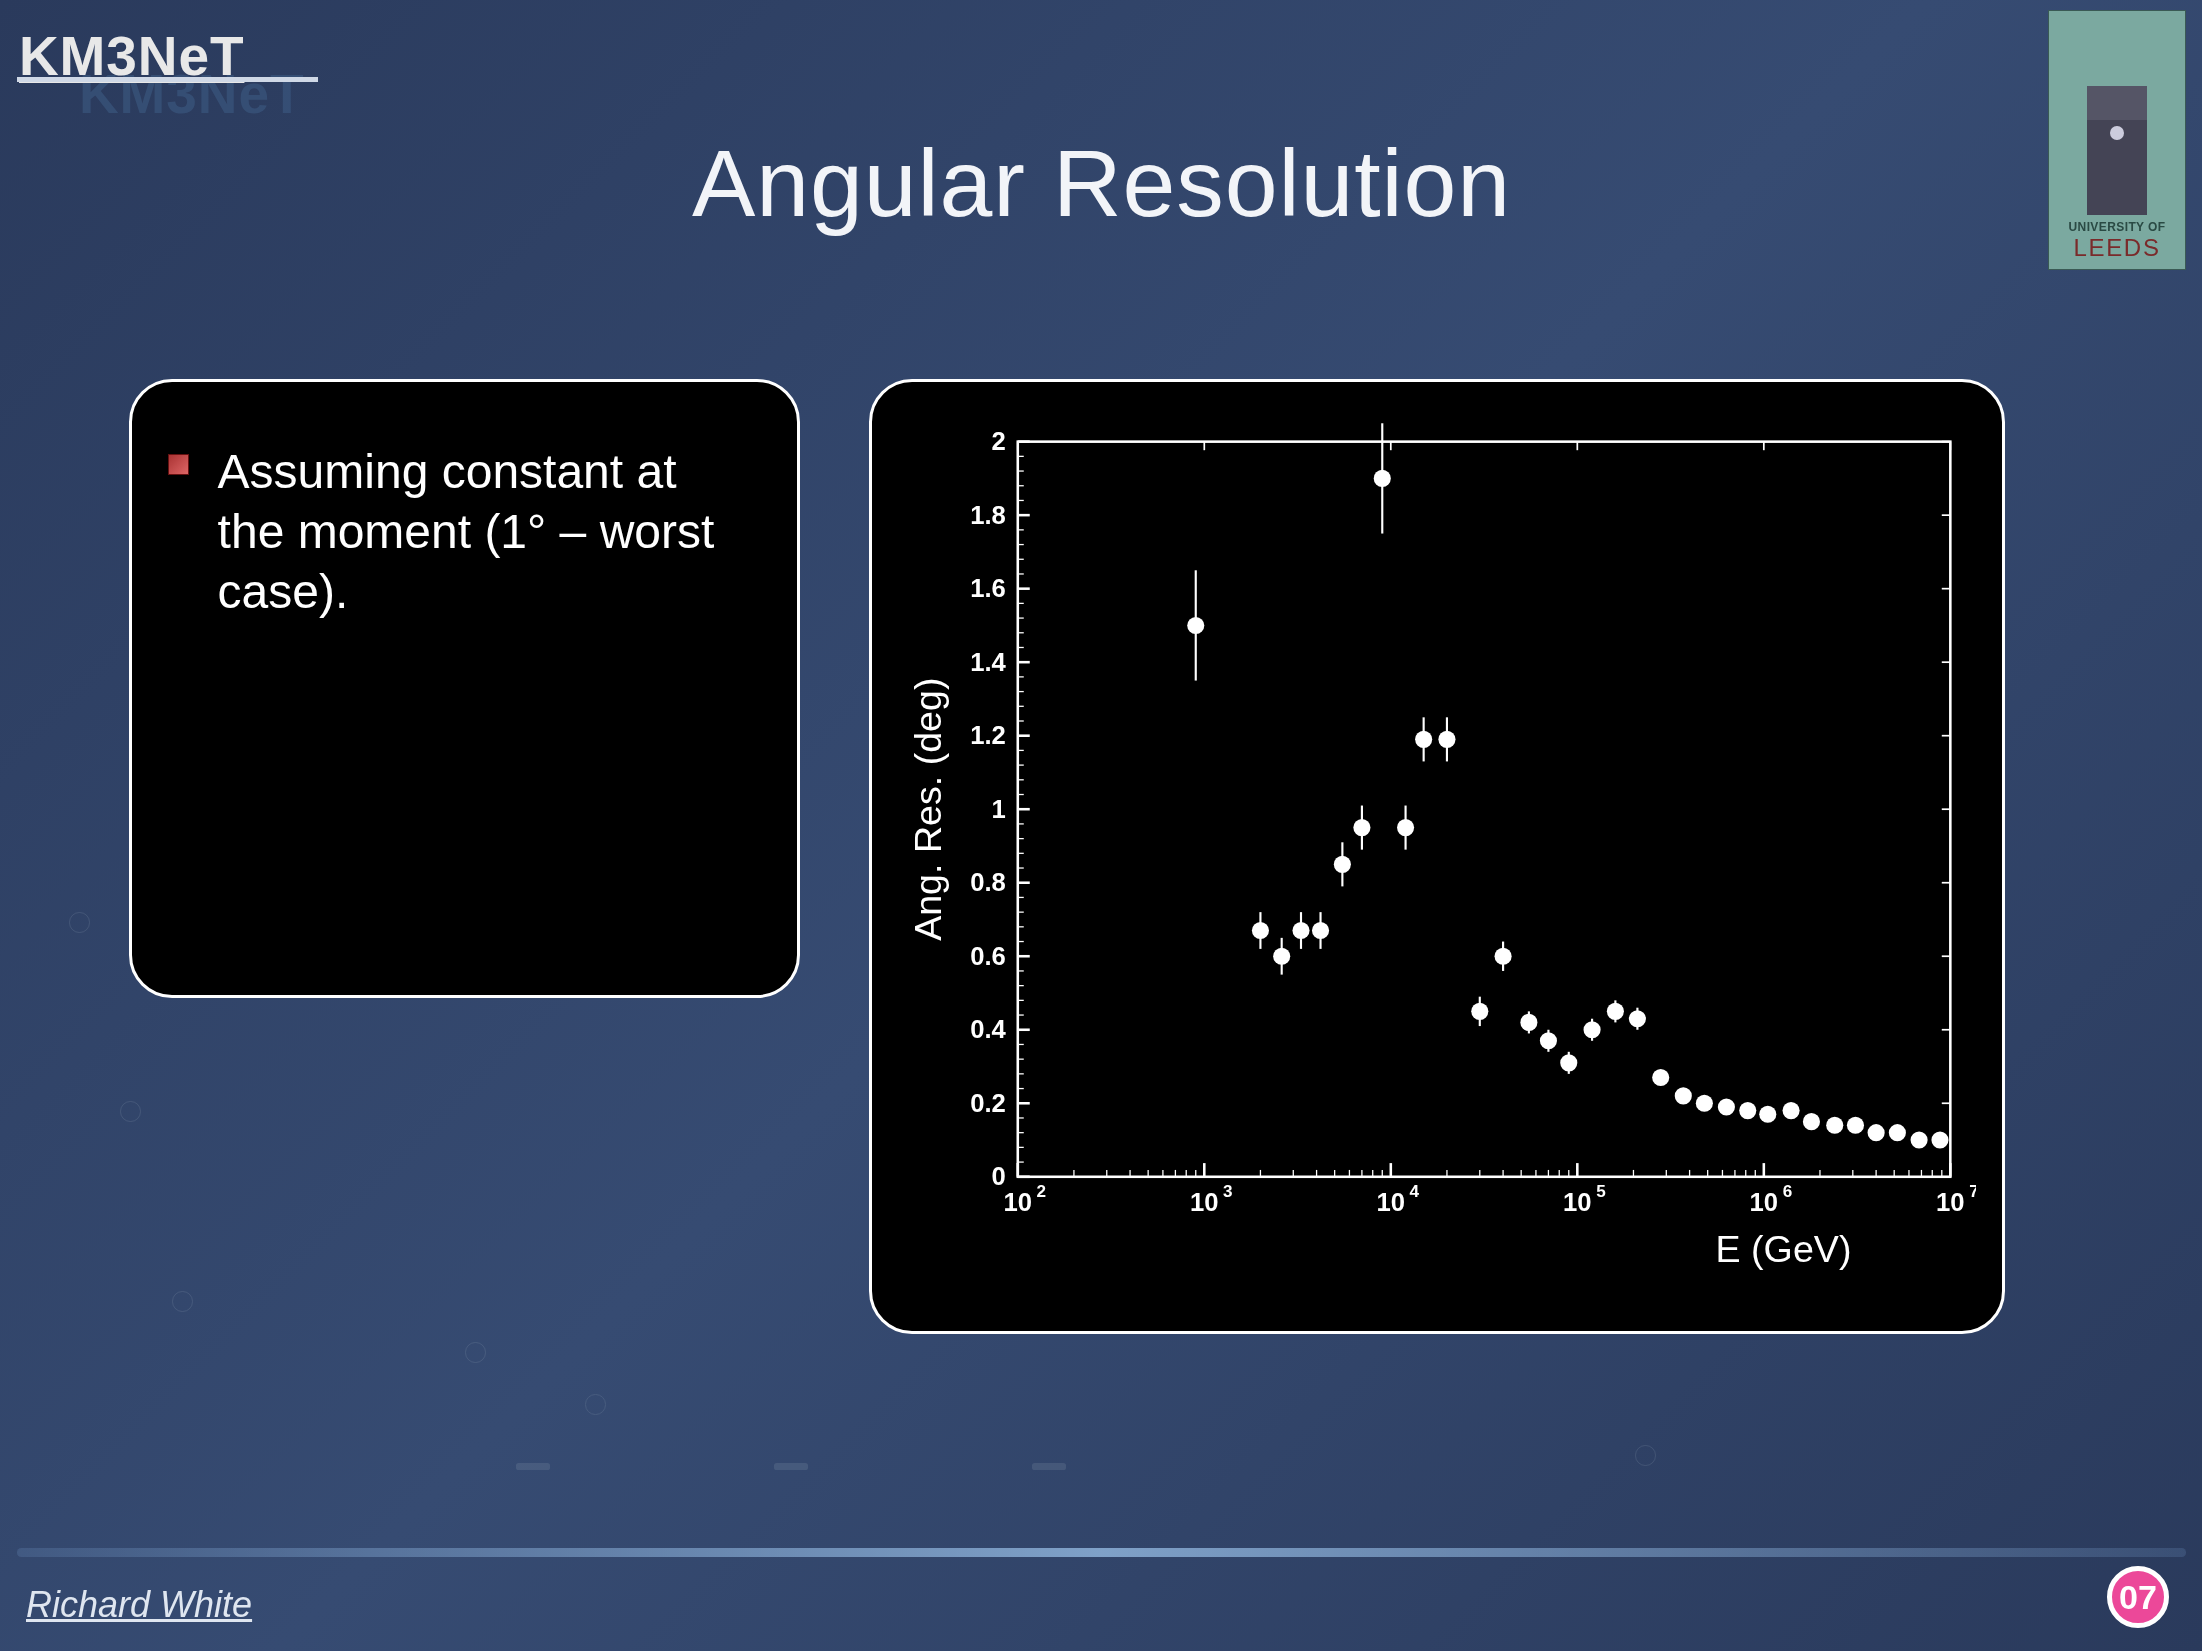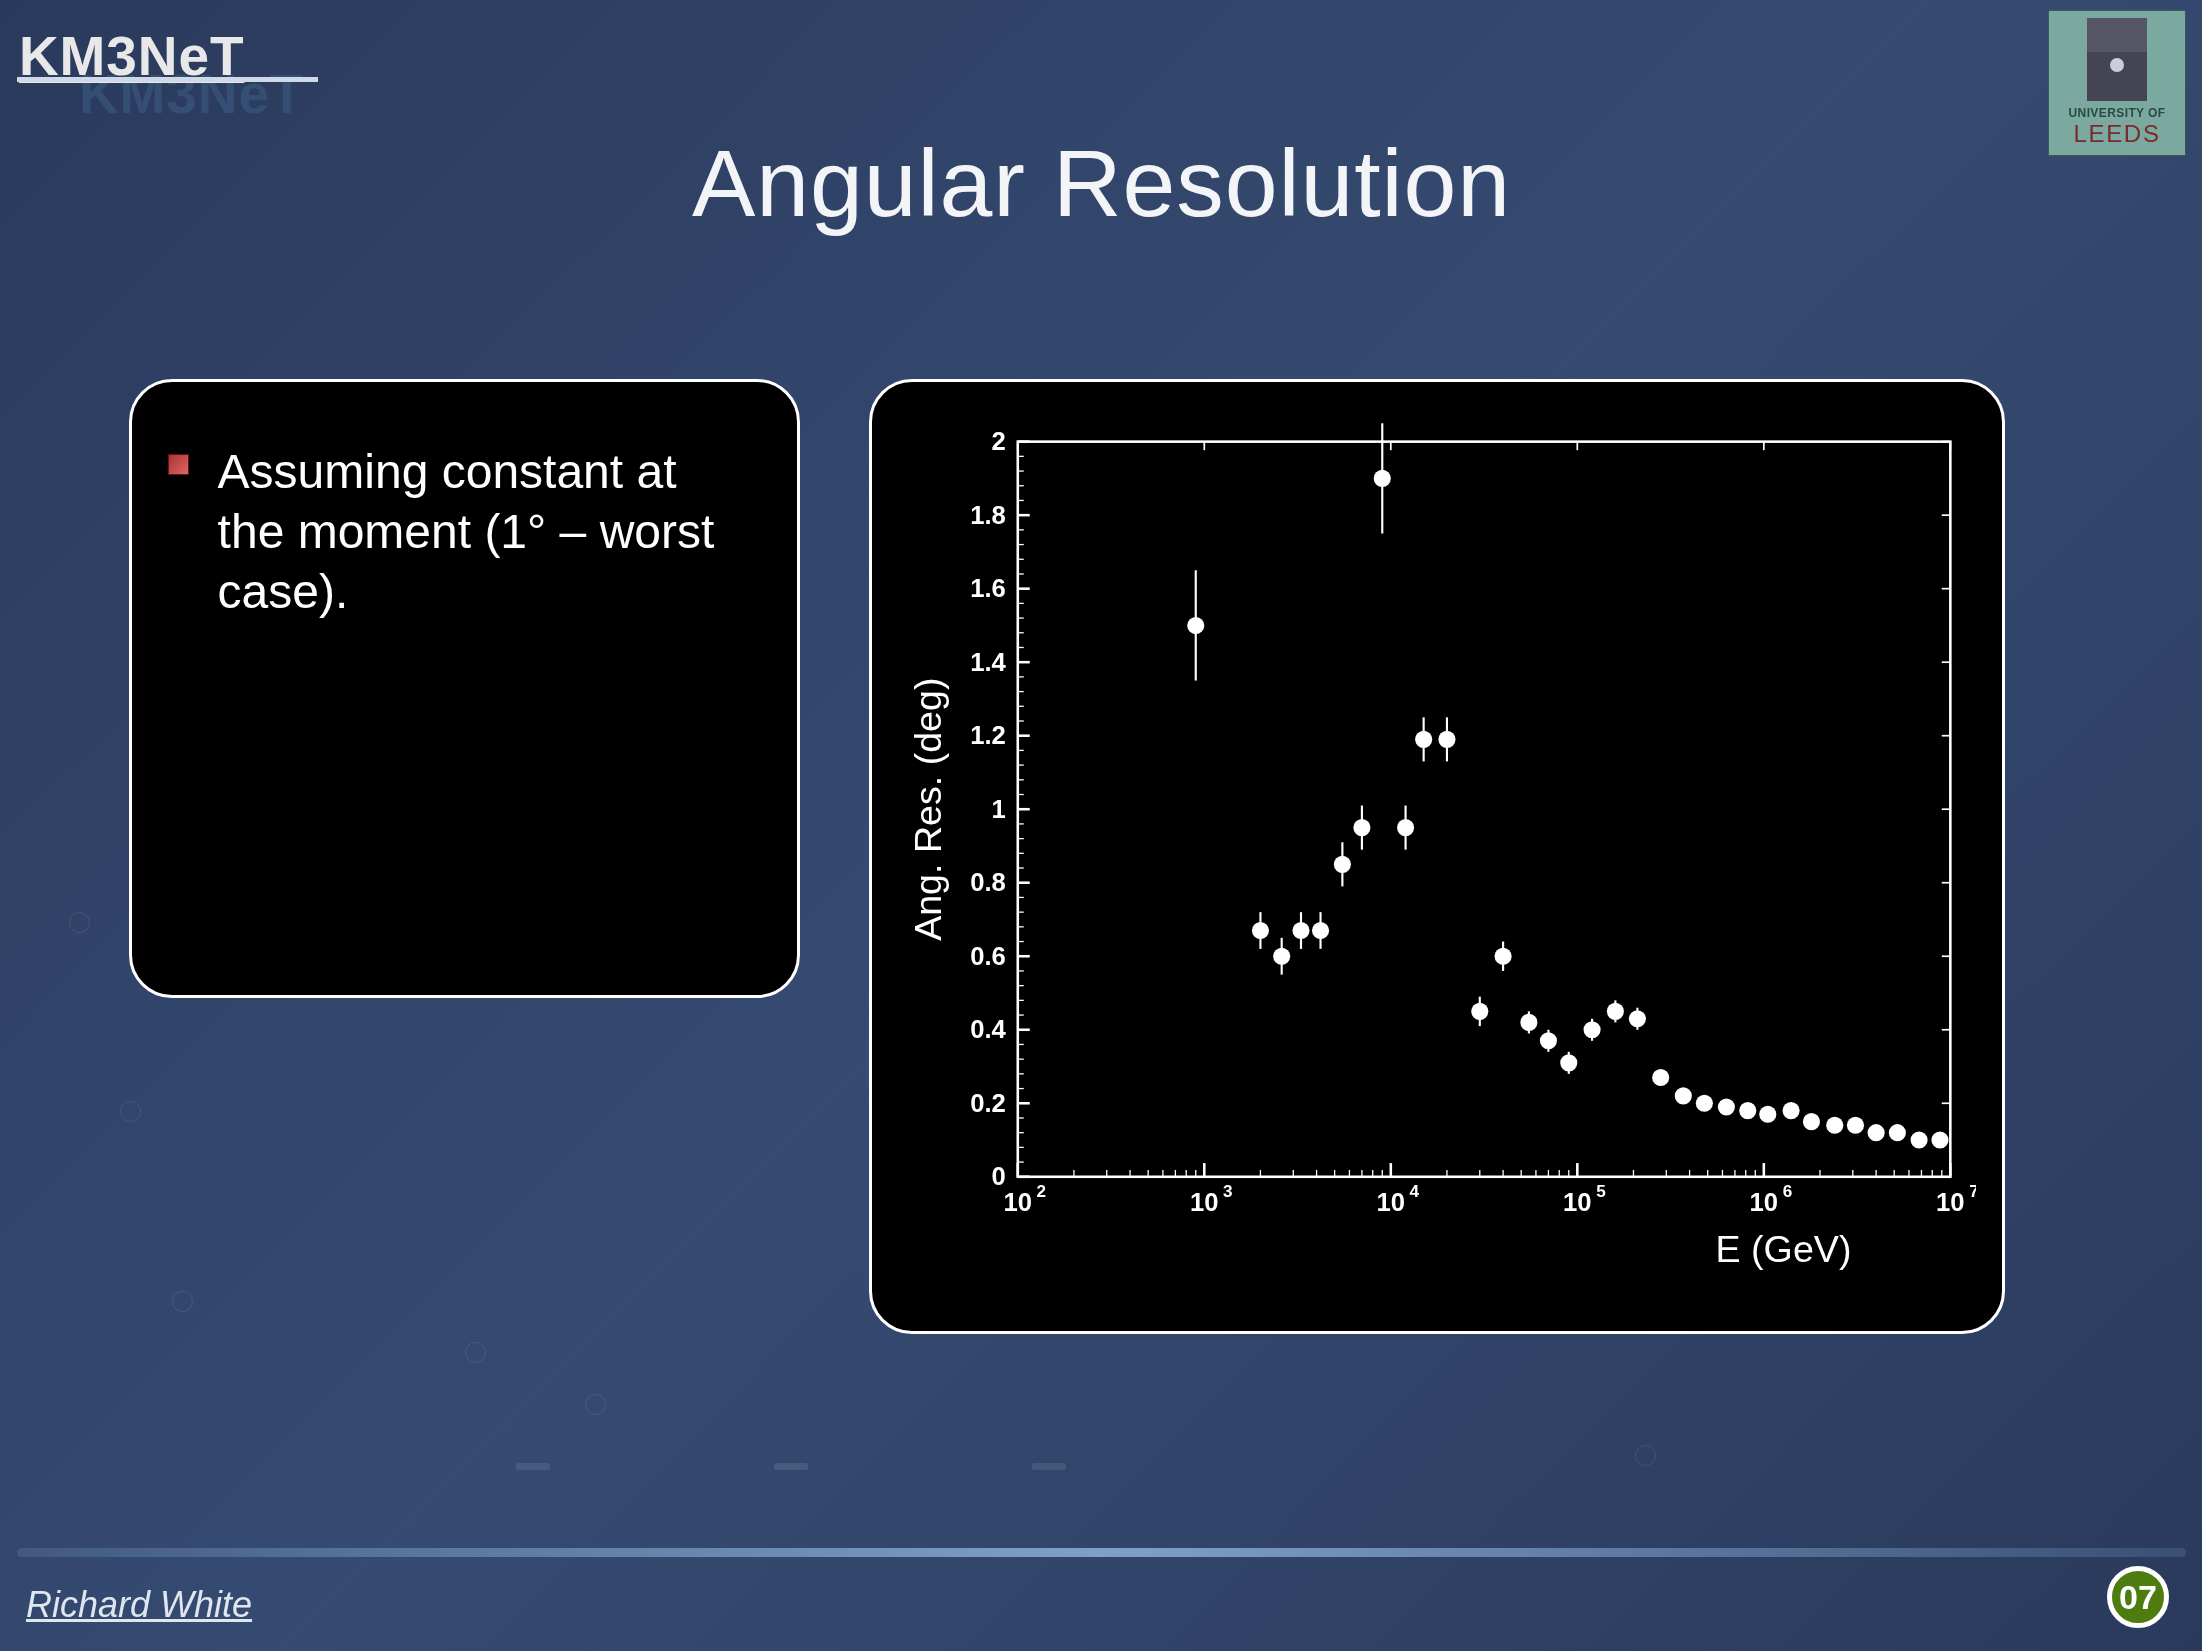--- a/index.html
+++ b/index.html
@@ -34,21 +34,21 @@
   }
 
   .title {
     position: absolute; top: 129px; left: 0; width: 100%;
     text-align: center; font-size: 95px; font-weight: 300;
     letter-spacing: 0.9px; color: #f2f4f8;
   }
 
   .leeds-badge {
     position: absolute; top: 10.3px; right: 17px;
-    width: 138px; height: 146px;
+    width: 138px; height: 260px;
     background: #7ba9a0; border: 1.7px solid #3a5a55;
     display:flex; flex-direction:column; align-items:center; justify-content:flex-end;
     padding:6.9px 3.4px;
   }
   .leeds-badge .tower {
     width: 60px; height: 129px; background:#445; margin-bottom:5.2px;
     display:flex; flex-direction:column;
   }
   .leeds-badge .tower .top { height:34px; background:#556; }
   .leeds-badge .tower .clock { height:26px; background:#445; display:flex; align-items:center; justify-content:center;}
@@ -94,21 +94,21 @@
     background: linear-gradient(90deg, rgba(120,160,210,0.2), rgba(160,200,240,0.7), rgba(120,160,210,0.2));
     border-radius:4.3px;
   }
   .author {
     position:absolute; left: 26px; bottom: 26px;
     font-style: italic; font-size: 36px; color:#dfe6f0;text-decoration:underline;
   }
   .pagenum {
     position:absolute; right: 34px; bottom: 24px;
     width: 62px; height:62px; border-radius:50%;
-    background:#4d7c0f; border:5.2px solid #fff;
+    background:#ec4899; border:5.2px solid #fff;
     display:flex; align-items:center; justify-content:center;
     font-size:34px; font-weight:900; color:#fff;
     font-family: Arial, sans-serif;
   }
 </style>
 </head>
 <body>
 
 <div class="bg-deco">
   <div class="dot" style="top:912px;left:69px"></div>

